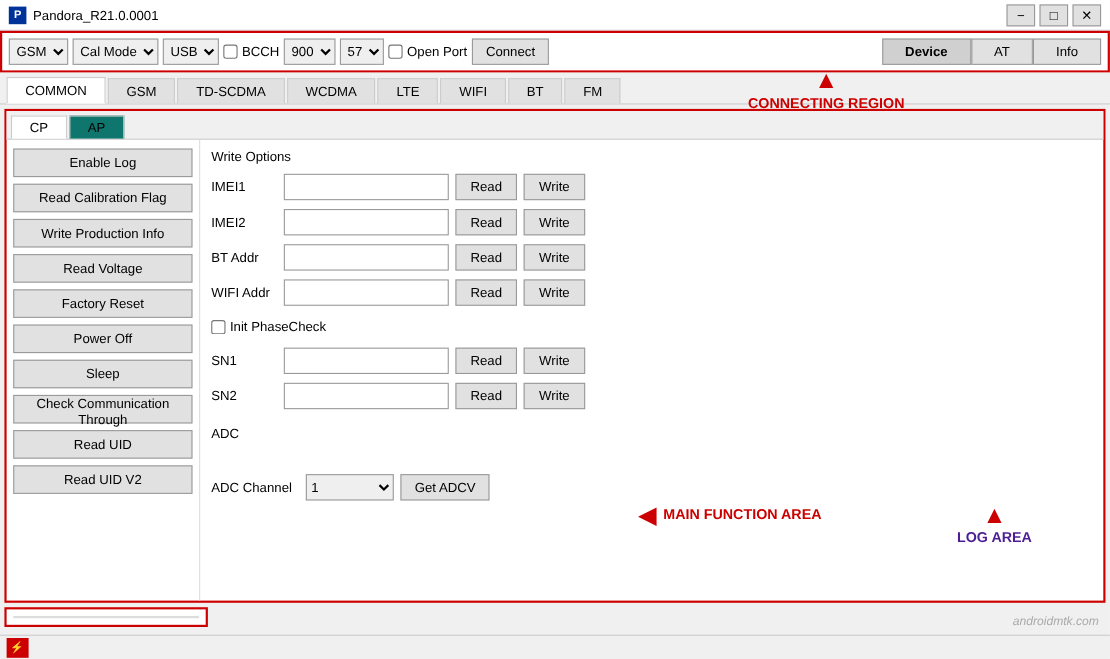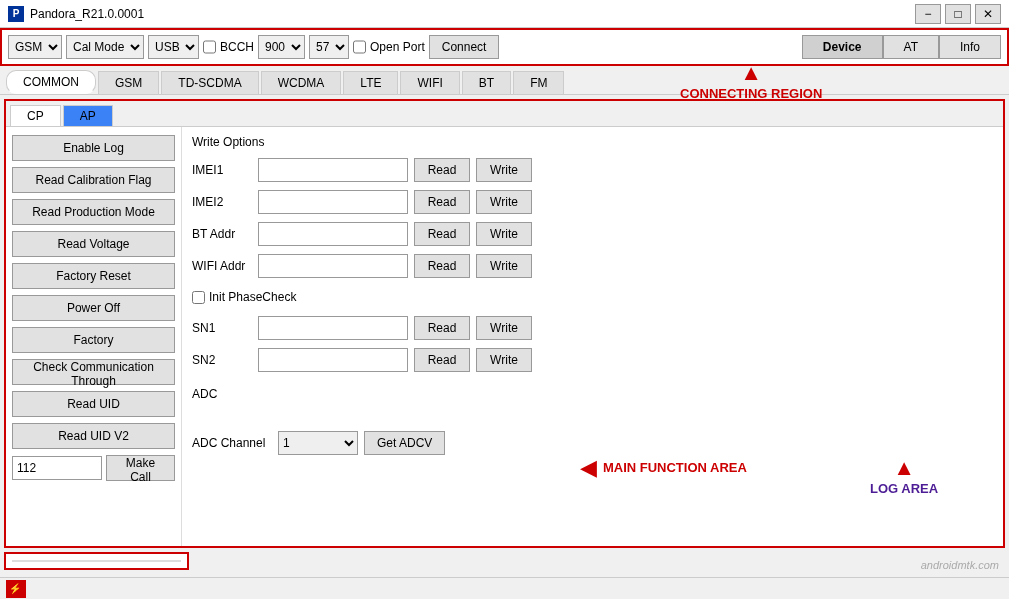--- a/index.html
+++ b/index.html
@@ -113,21 +113,20 @@
       background: #e1e1e1;
       border: 1px solid #ccc;
       border-bottom: none;
       cursor: pointer;
       font-size: 12px;
       margin-right: 2px;
     }
     .tab.active {
       background: #fff;
       border-bottom: 1px solid #fff;
-      border-radius: 10px;
     }
     
     .main-area {
       display: flex;
       height: calc(599px - 28px - 38px - 32px - 22px);
       padding: 4px;
       gap: 4px;
       flex-direction: column;
     }
     
@@ -140,21 +139,21 @@
     }
     .sub-tabs {
       display: flex;
       padding: 4px 4px 0;
       gap: 2px;
       border-bottom: 1px solid #ccc;
       background: #f0f0f0;
     }
     .sub-tab {
       padding: 3px 16px;
-      background: #3b82f6;
+      background: #0f766e;
       border: 1px solid #ccc;
       border-bottom: none;
       cursor: pointer;
       font-size: 12px;
     }
     .sub-tab.active {
       background: #fff;
     }
     .left-panel-inner {
       display: flex;
@@ -391,32 +390,28 @@
       <div class="sub-tabs">
         <div class="sub-tab active">CP</div>
         <div class="sub-tab">AP</div>
       </div>
 
       <div class="left-panel-inner">
 
         <div class="btn-column">
           <button class="action-btn">Enable Log</button>
           <button class="action-btn">Read Calibration Flag</button>
-          <button class="action-btn">Read Production Mode</button>
+          <button class="action-btn">Write Production Info</button>
           <button class="action-btn">Read Voltage</button>
           <button class="action-btn">Factory Reset</button>
           <button class="action-btn">Power Off</button>
-          <button class="action-btn">Factory</button>
+          <button class="action-btn">Sleep</button>
           <button class="action-btn">Check Communication Through</button>
           <button class="action-btn">Read UID</button>
           <button class="action-btn">Read UID V2</button>
-          <div class="phone-row">
-            <input type="text" class="phone-input" value="112" style="">
-            <button class="action-btn" style="width:auto; padding:0 8px;">Make Call</button>
-          </div>
         </div>
 
         <div class="write-options">
           <div class="write-options-title">Write Options</div>
 
           <div class="write-row">
             <span class="write-label">IMEI1</span>
             <input type="text" class="write-input" style="">
             <button class="write-read-btn">Read</button>
             <button class="write-write-btn">Write</button>

